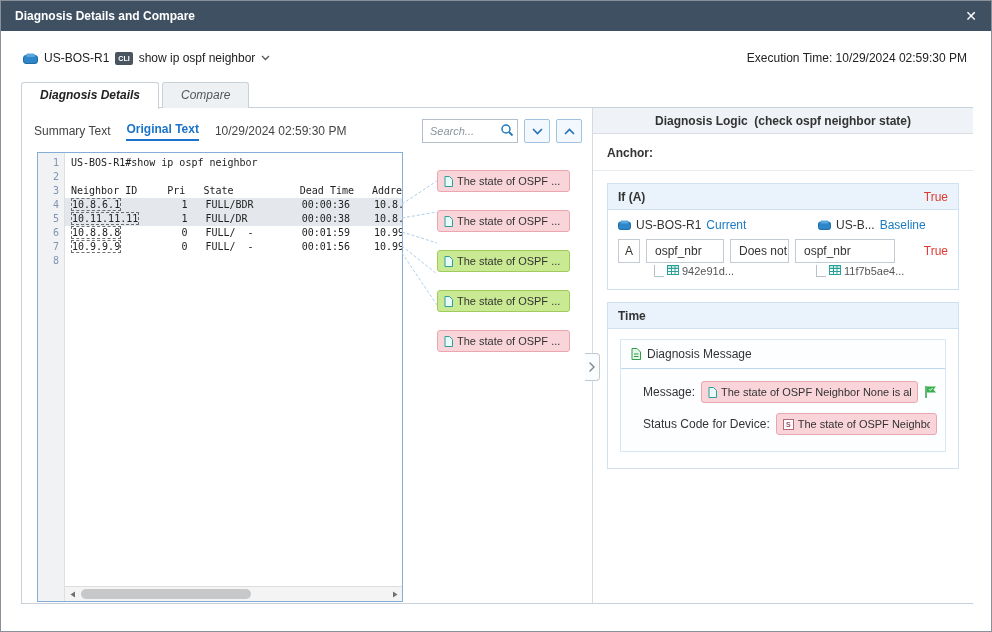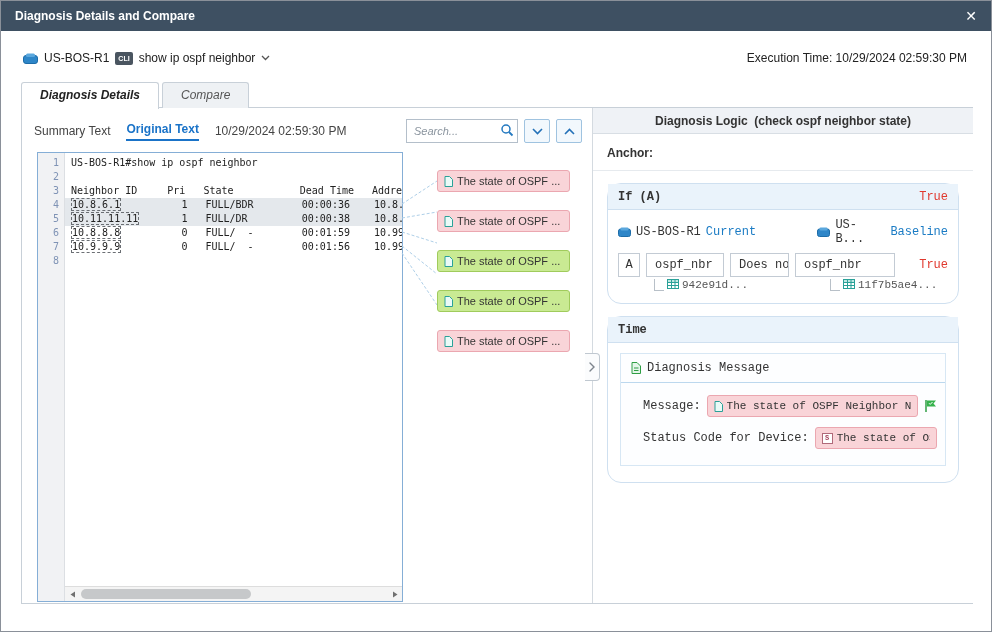--- a/index.html
+++ b/index.html
@@ -36,21 +36,21 @@
   .right-pane { position:absolute; left:570px; top:0; width:381px; height:100%;
                 border-left:1px solid #d4dae0; background:#fff; }
 
   
   .view-row { position:absolute; top:10px; left:12px; width:548px; height:26px;
               display:flex; align-items:center; }
   .vt-summary { color:#444; margin-right:16px; cursor:pointer; }
   .vt-original { color:#1a73c8; font-weight:bold; border-bottom:2px solid #1a73c8;
                  padding-bottom:3px; cursor:pointer; }
   .vt-time { margin-left:16px; color:#444; }
-  .searchwrap { margin-left:auto; position:relative; width:112px; height:24px; }
+  .searchwrap { margin-left:auto; position:relative; width:96px; height:24px; }
   .searchwrap input { width:100%; height:100%; border:1px solid #b4bfca; padding:0 22px 0 7px;
                       font-size:11px; font-style:italic; color:#555; font-family:"Liberation Sans",sans-serif; }
   .searchwrap input::placeholder { color:#8a949e; font-style:italic; }
   .searchwrap .mag { position:absolute; right:4px; top:4px; }
   .navbtn { width:26px; height:24px; margin-left:6px; border:1px solid #9fc3e0; background:#f2f8fd;
             display:flex; align-items:center; justify-content:center; cursor:pointer; border-radius:2px; }
 
   
   .code-box { position:absolute; left:15px; top:44px; width:366px; height:450px;
               border:1px solid #85aed6; background:#fff; display:flex; overflow:hidden; }
@@ -83,21 +83,21 @@
                   border:1px solid #c0c8d0; border-left:none; border-radius:0 4px 4px 0;
                   background:#fbfcfd; display:flex; align-items:center; justify-content:center;
                   cursor:pointer; z-index:2; }
 
   
   .logic-header { height:26px; background:#eff2f6; border-bottom:1px solid #d8dee4;
                   display:flex; align-items:center; justify-content:center; font-weight:bold;
                   white-space:pre; color:#333; }
   .anchor-row { padding:12px 14px 10px; font-weight:bold; border-bottom:1px solid #e6eaee; }
 
-  .lbox { margin:12px 14px 0; border:1px solid #cfe0f0; border-radius:14px; background:#fff;font-family:Liberation Mono, monospace; }
+  .lbox { margin:12px 14px 0; border:1px solid #cfe0f0; border-radius:0; background:#fff; }
   .lbox-head { height:26px; background:#eaf3fb; display:flex; align-items:center; padding:0 10px;
                border-bottom:1px solid #cfe0f0; font-weight:bold; color:#333; }
   .lbox-head .res { margin-left:auto; color:#e0392e; font-weight:normal; }
   .if-body { padding:8px 10px 12px; }
   .device-row { display:flex; align-items:center; margin-bottom:7px; }
   .device-group { display:flex; align-items:center; gap:5px; }
   .device-group.cur { width:200px; }
   .dg-label { color:#1a7bc4; }
   .cond-row { display:flex; align-items:center; }
   .abox { width:22px; height:24px; border:1px solid #c3cbd4; display:flex; align-items:center;

